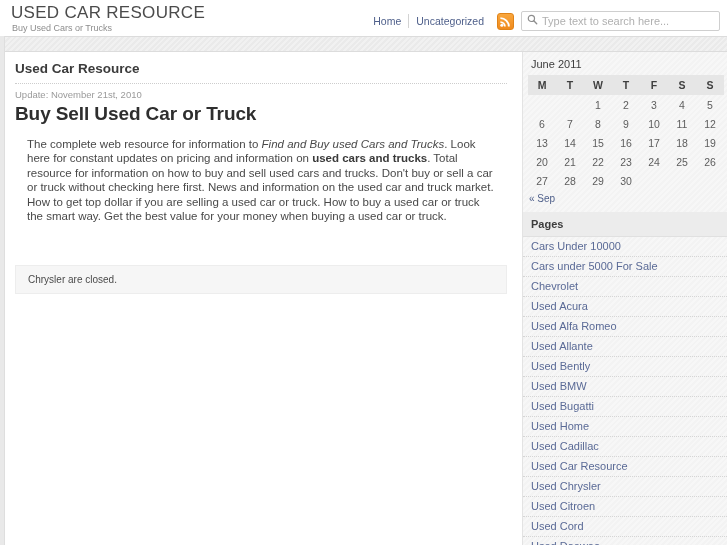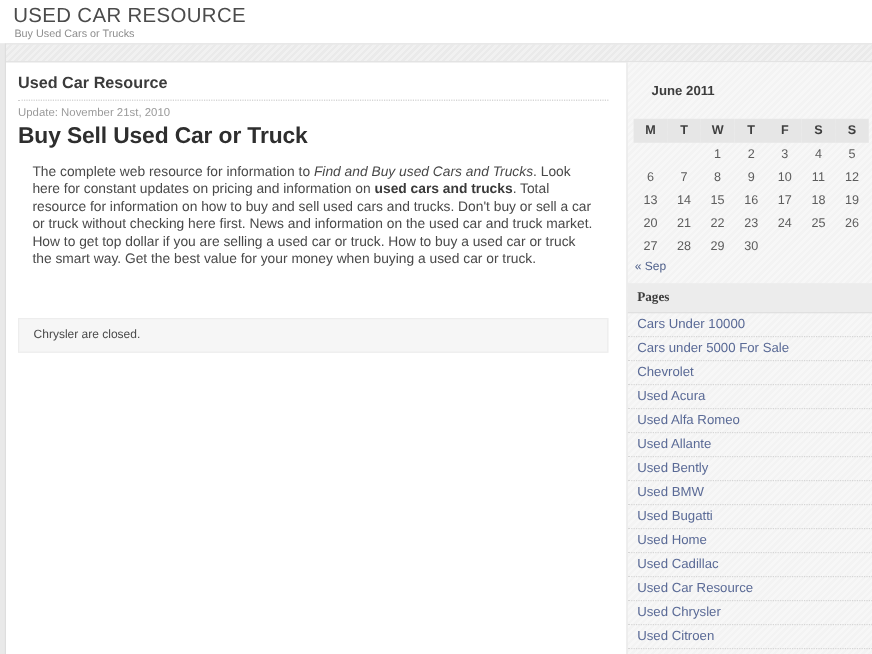--- a/index.html
+++ b/index.html
@@ -213,28 +213,27 @@
   
   .widget { padding: 0; }
   .widget-title {
     font-size: 11px;
     font-weight: bold;
     color: #3d3d3d;
     padding: 6px 0 6px 8px;
     margin: 0;
     background: #ececec;
     border-bottom: 1px solid #e0e0e0;
-    font-family: Liberation Serif, serif;
   }
   .cal-title {
     font-size: 11px;
-    font-weight: bold;
+    font-weight: normal;
     color: #3d3d3d;
     padding: 6px 0 5px 8px;
-    margin: 12px;
+    margin: 0;
   }
   table.calendar {
     width: 196px;
     margin: 0 0 0 5px;
     border-collapse: collapse;
     font-size: 10.5px;
   }
   table.calendar thead th {
     background: #e6e6e6;
     color: #3f3f3f;
@@ -283,20 +282,47 @@
 
   <div class="left-rail"></div>
 
   <div id="header">
 
     <div class="brand">
       <div class="brand-title">USED CAR RESOURCE</div>
       <div class="brand-tagline">Buy Used Cars or Trucks</div>
     </div>
 
+    <div class="header-right">
+
+      <div class="navlinks">
+        <a href="#">Home</a>
+        <span class="sep"></span>
+        <a href="#">Uncategorized</a>
+      </div>
+
+      <a href="#" class="rss-icon">
+        <svg width="11" height="11" viewBox="0 0 11 11">
+          <circle cx="1.8" cy="9.2" r="1.5" fill="#ffffff"></circle>
+          <path d="M0.4 5.2 A5.4 5.4 0 0 1 5.8 10.6 L3.9 10.6 A3.5 3.5 0 0 0 0.4 7.1 Z" fill="#ffffff"></path>
+          <path d="M0.4 1.2 A9.4 9.4 0 0 1 9.8 10.6 L7.9 10.6 A7.5 7.5 0 0 0 0.4 3.1 Z" fill="#ffffff"></path>
+        </svg>
+      </a>
+
+      <div class="search-box">
+        <span class="search-icon">
+          <svg width="11" height="11" viewBox="0 0 12 12">
+            <circle cx="4.8" cy="4.8" r="3.4" fill="none" stroke="#8e8e8e" stroke-width="1.3"></circle>
+            <line x1="7.4" y1="7.4" x2="10.6" y2="10.6" stroke="#8e8e8e" stroke-width="1.5" stroke-linecap="round"></line>
+          </svg>
+        </span>
+        <input class="search-input" type="text" placeholder="Type text to search here..." style="">
+      </div>
+
+    </div>
   </div>
 
   <div class="band"></div>
 
   <div id="columns">
 
     <div id="content">
 
       <h2 class="post-title">Used Car Resource</h2>
       <hr class="dotted-rule">

